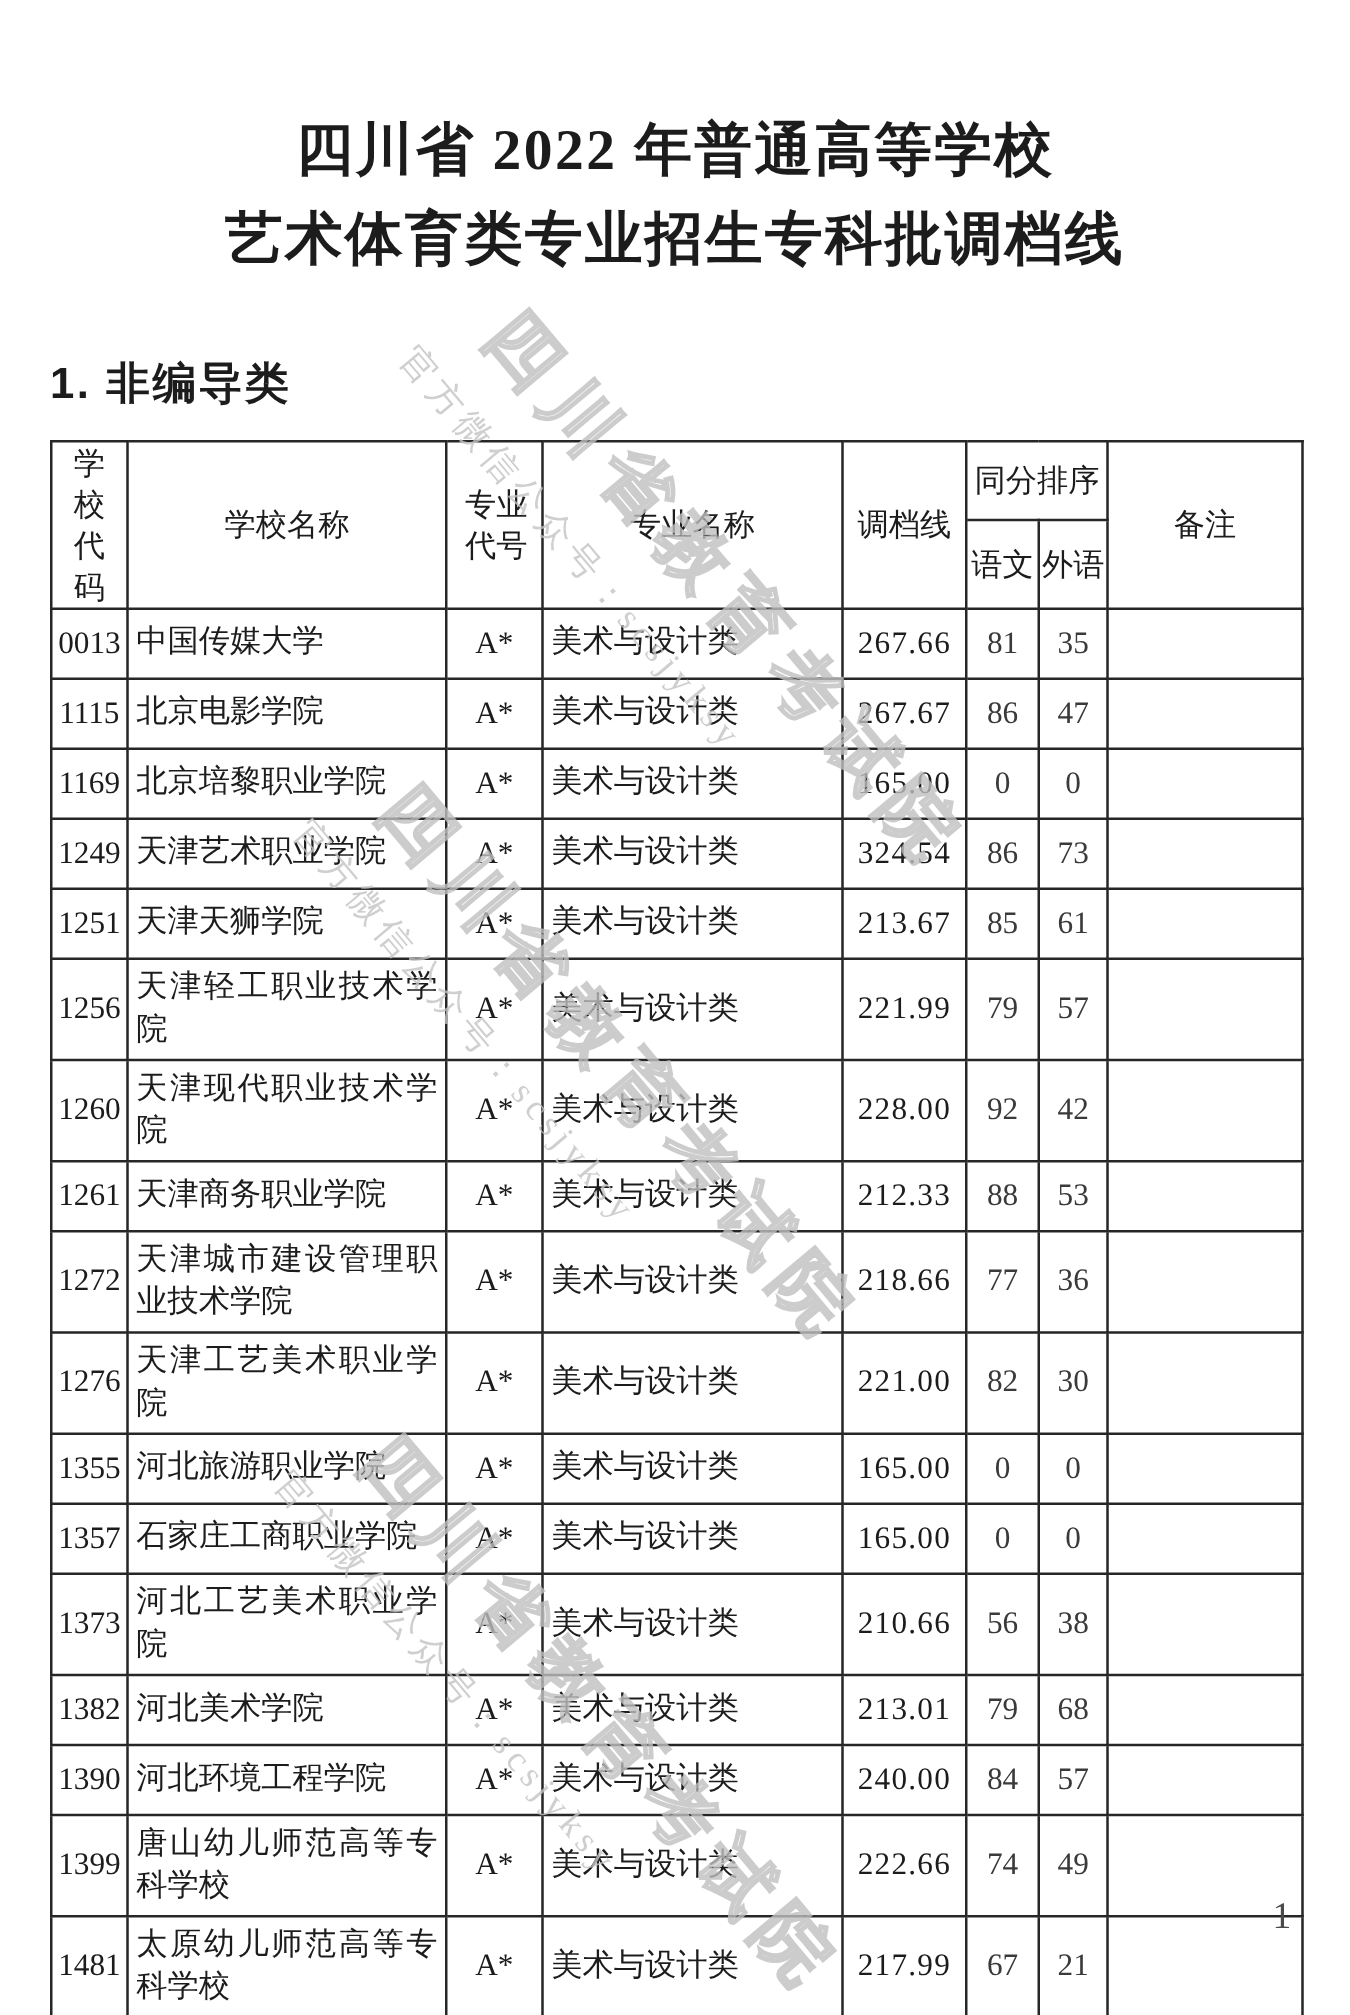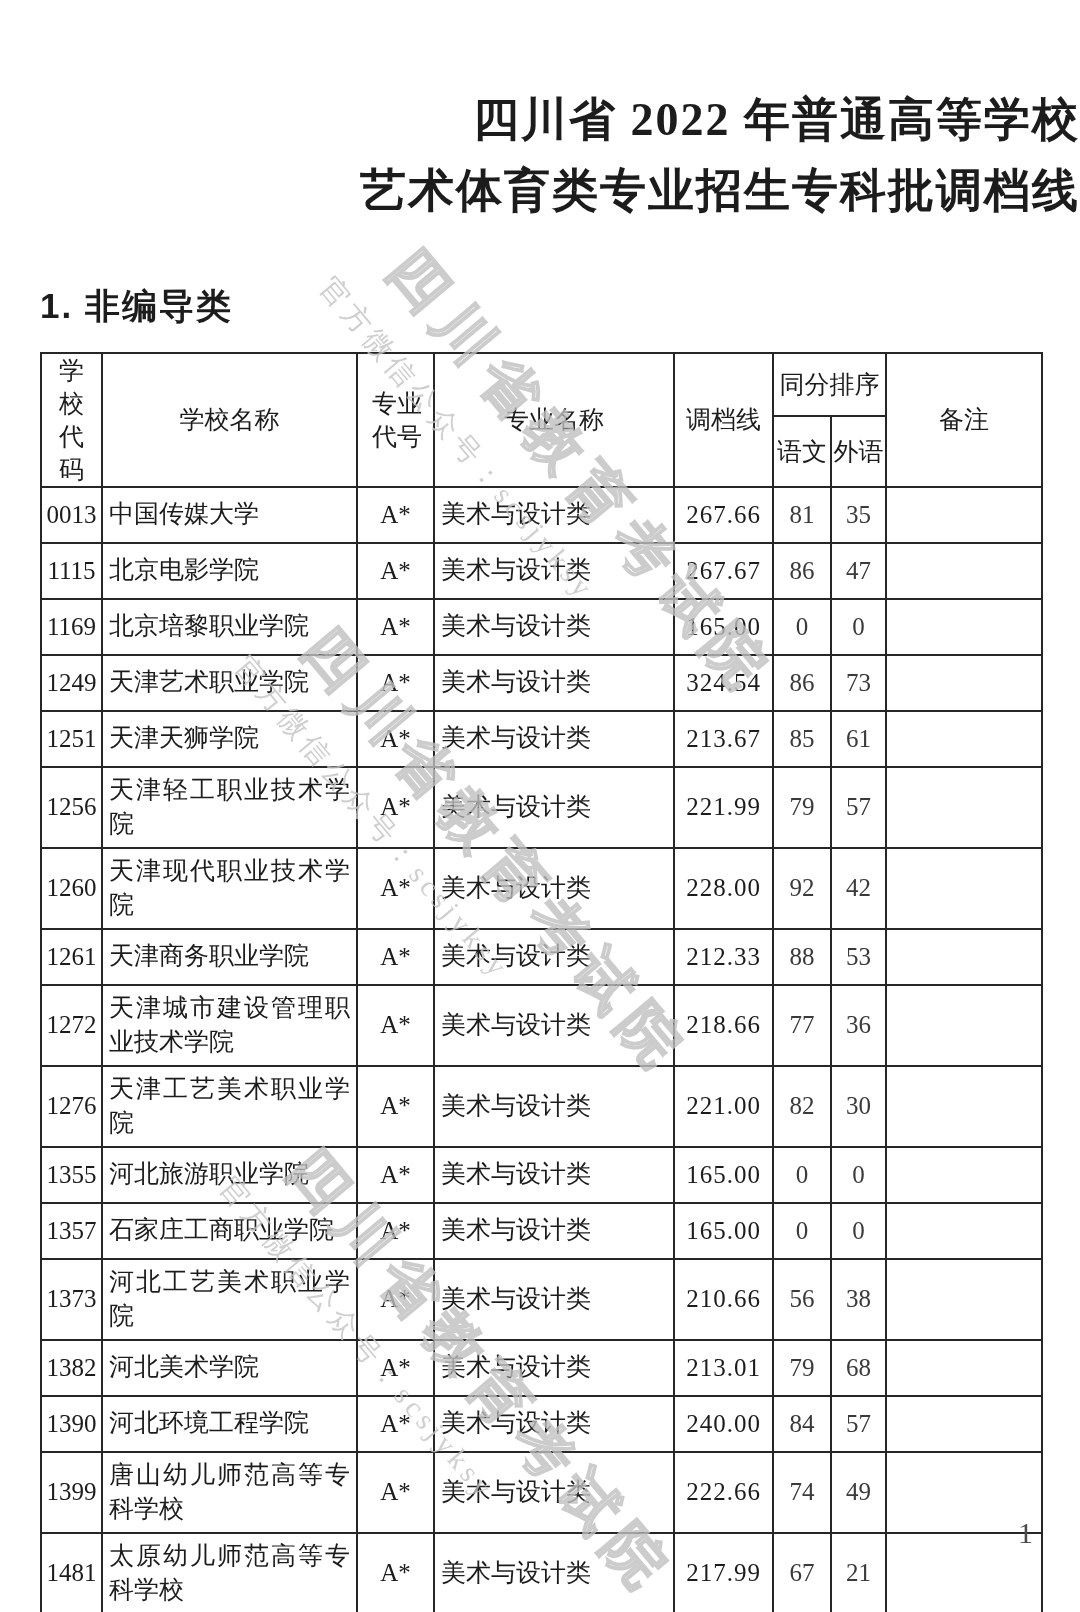--- a/index.html
+++ b/index.html
@@ -2,21 +2,21 @@
 <html><head>
 <meta charset="utf-8">
 <style>
   html,body{margin:0;padding:0;}
   body{
     width:1080px;height:1612px;position:relative;overflow:hidden;
     background:#ffffff;color:#1c1c1c;
     font-family:"Liberation Serif","DejaVu Serif",serif;
   }
   .doc-title{
-    margin-top:84px;text-align:right;font-size:46px;font-weight:bold;
+    margin-top:84px;text-align:center;font-size:46px;font-weight:bold;
     line-height:1.55;letter-spacing:2px;
   }
   .section-heading{
     font-family:"Liberation Sans","DejaVu Sans",sans-serif;
     font-size:35px;font-weight:bold;letter-spacing:2px;
     margin:56px 0 0 40px;
   }
   table.score-table{
     border-collapse:collapse;table-layout:fixed;
     width:1001px;margin:22px 0 0 40px;

